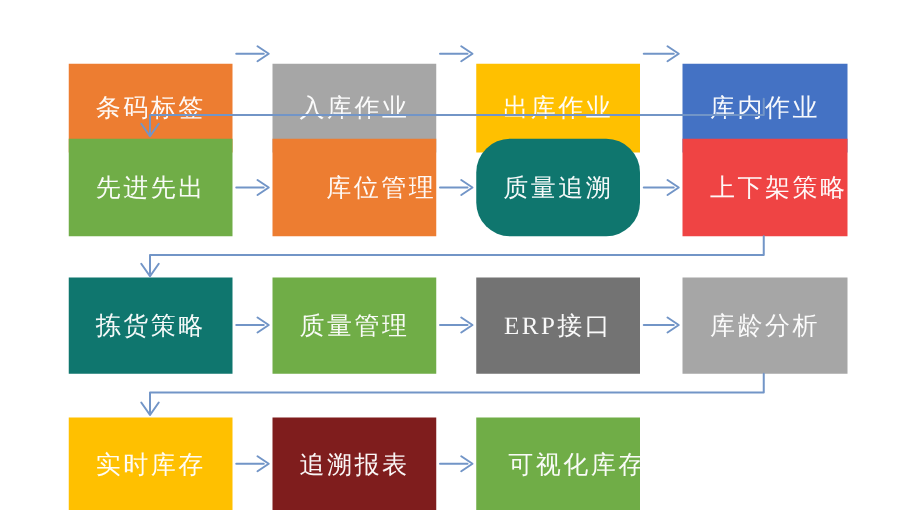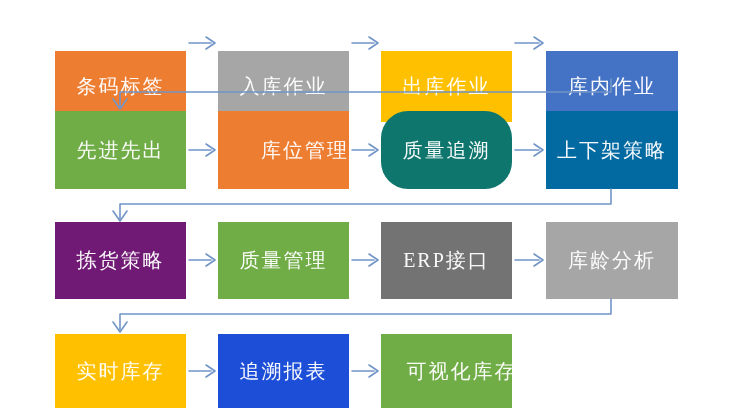--- a/index.html
+++ b/index.html
@@ -56,41 +56,41 @@
 
   <div class="box r2 c1" style="background-color: rgb(112, 173, 71);">
     <span class="box-label">先进先出</span>
   </div>
   <div class="box r2 c2" style="background-color: rgb(237, 125, 49); justify-content: flex-end;">
     <span class="box-label">库位管理</span>
   </div>
   <div class="box r2 c3" style="background-color: #0f766e; border-radius: 27px;">
     <span class="box-label">质量追溯</span>
   </div>
-  <div class="box r2 c4" style="background-color: #0369a1;">
+  <div class="box r2 c4" style="background-color: #ef4444; justify-content: flex-end;">
     <span class="box-label">上下架策略</span>
   </div>
 
-  <div class="box r3 c1" style="background-color: #701a75;">
+  <div class="box r3 c1" style="background-color: #0f766e;">
     <span class="box-label">拣货策略</span>
   </div>
   <div class="box r3 c2" style="background-color: rgb(112, 173, 71);">
     <span class="box-label">质量管理</span>
   </div>
   <div class="box r3 c3" style="background-color: #737373;">
     <span class="box-label">ERP接口</span>
   </div>
   <div class="box r3 c4" style="background-color: rgb(166, 166, 166);">
     <span class="box-label">库龄分析</span>
   </div>
 
   <div class="box r4 c1" style="background-color: rgb(255, 192, 0);">
     <span class="box-label">实时库存</span>
   </div>
-  <div class="box r4 c2" style="background-color: #1d4ed8;">
+  <div class="box r4 c2" style="background-color: #7f1d1d;">
     <span class="box-label">追溯报表</span>
   </div>
   <div class="box r4 c3" style="background-color: rgb(112, 173, 71); padding-left: 30px;">
     <span class="box-label">可视化库存</span>
   </div>
 
   <svg class="overlay" width="732" height="412" viewBox="0 0 732 412">
     <g fill="none" stroke-width="1.6" stroke-linecap="round" stroke-linejoin="round" style="stroke: rgb(114, 149, 199);">
 
       <g>

